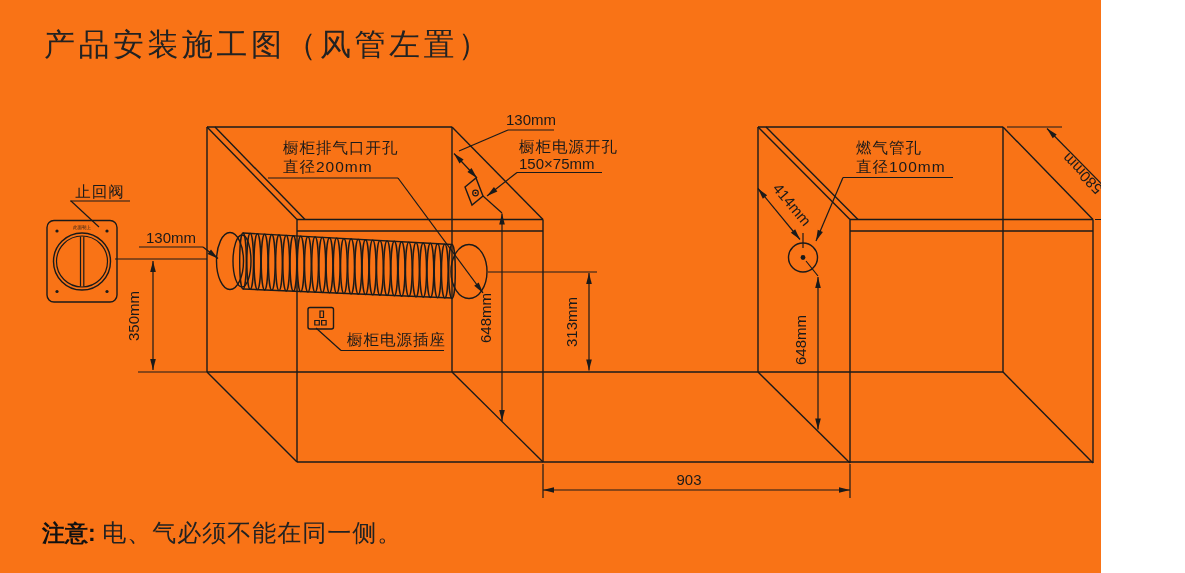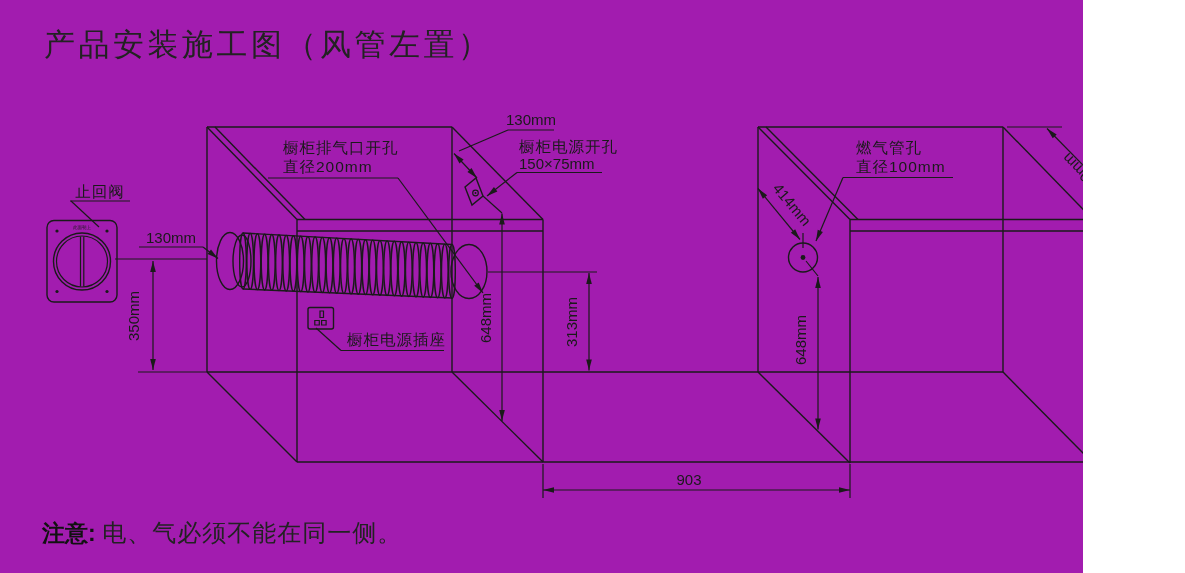--- a/index.html
+++ b/index.html
@@ -1,17 +1,17 @@
 <!DOCTYPE html>
 <html><head>
 <meta charset="utf-8">
 <style>
   html,body{margin:0;padding:0;background:#fff;}
-  .page{position:relative;width:1083px;height:573px;background:#a21caf;overflow:hidden;
-        font-family:"Liberation Sans",sans-serif;}
+  .page{position:relative;width:1083px;height:573px;background:#f97316;overflow:hidden;
+        font-family:"Liberation Sans",sans-serif;padding-left:18px;}
   svg{position:absolute;left:0;top:0;}
   svg path,svg line,svg rect,svg circle,svg ellipse,svg polygon{vector-effect:non-scaling-stroke;}
   .ln{stroke:#1a1a1a;stroke-width:1.4;fill:none;}
   .thin{stroke:#1a1a1a;stroke-width:1.2;fill:none;}
   .dot{fill:#1a1a1a;stroke:none;}
   .dim{font:15px "Liberation Sans",sans-serif;fill:#1a1a1a;}
   .cjk{font:15.5px "Liberation Sans",sans-serif;fill:#1a1a1a;letter-spacing:1px;}
   .title-t{font:31px "Liberation Serif",serif;fill:#222;letter-spacing:3.5px;}
   .note-b{font:bold 23px "Liberation Sans",sans-serif;fill:#111;}
   .note-r{font:24px "Liberation Serif",serif;fill:#222;letter-spacing:1px;}

